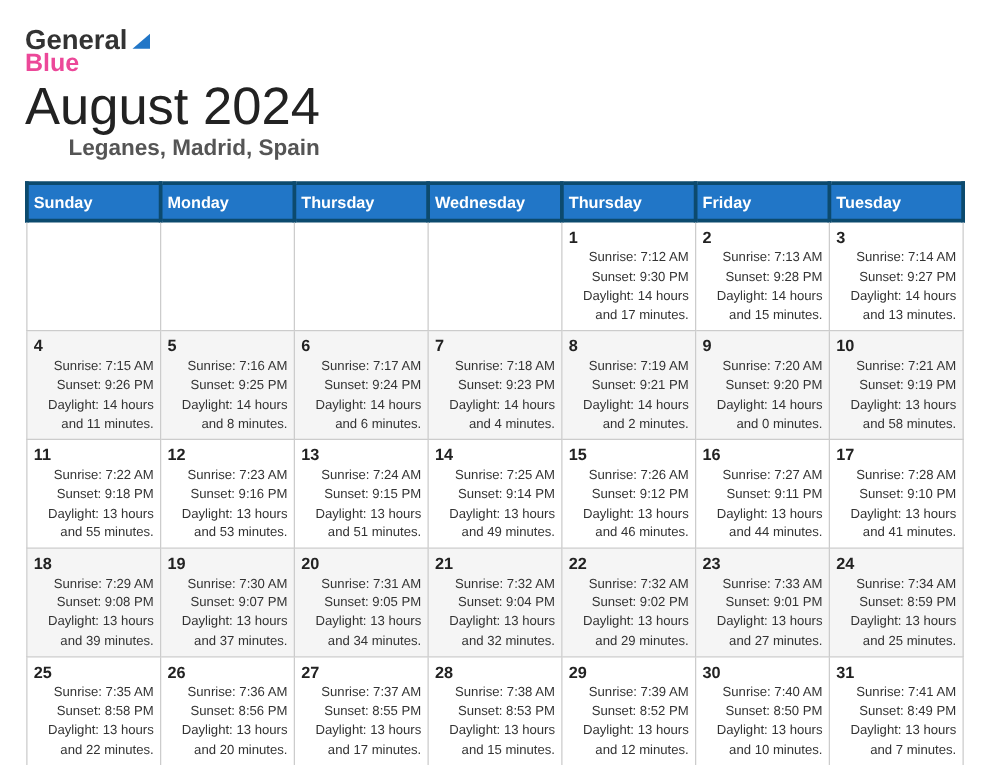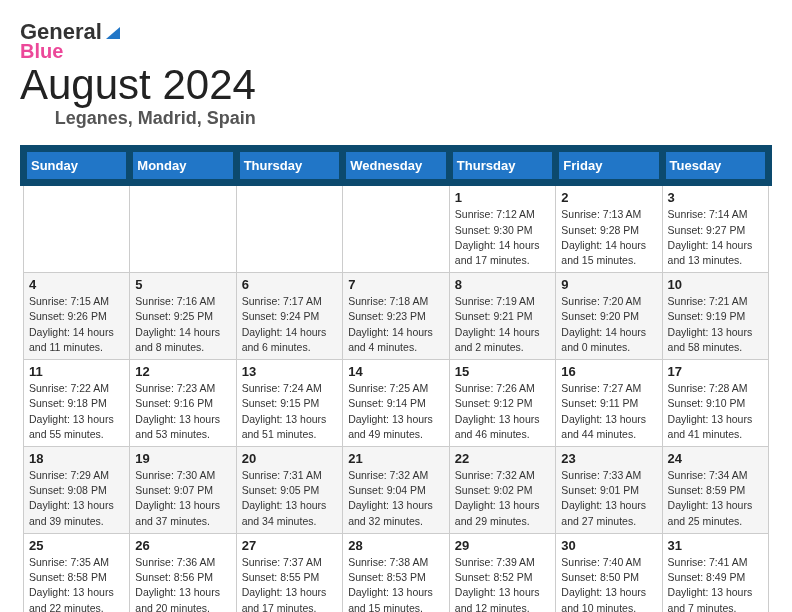--- a/index.html
+++ b/index.html
@@ -46,21 +46,21 @@
       border-collapse: collapse;
       font-size: 11px;
     }
     .calendar thead th {
       background: #2176c7;
       color: #fff;
       padding: 6px 4px;
       text-align: left;
       font-size: 13px;
       font-weight: 600;
-      border: 7px solid #0c4a6e;
+      border: 3px solid #0c4a6e;
     }
     .calendar tbody td {
       border: 1px solid #ccc;
       vertical-align: top;
       padding: 4px 5px;
       width: 107px;
       min-height: 80px;
       background: #fff;
     }
     .calendar tbody tr:nth-child(even) td {
@@ -70,20 +70,21 @@
       font-size: 13px;
       font-weight: bold;
       color: #222;
       display: block;
       margin-bottom: 2px;
     }
     .day-info {
       color: #333;
       line-height: 1.45;
       font-size: 10.5px;
+      text-align: right;
     }
     .empty-cell { background: #fff !important; }
     .footer {
       display: flex;
       align-items: center;
       margin-top: 10px;
       gap: 8px;
     }
     .daylight-box {
       width: 14px;

